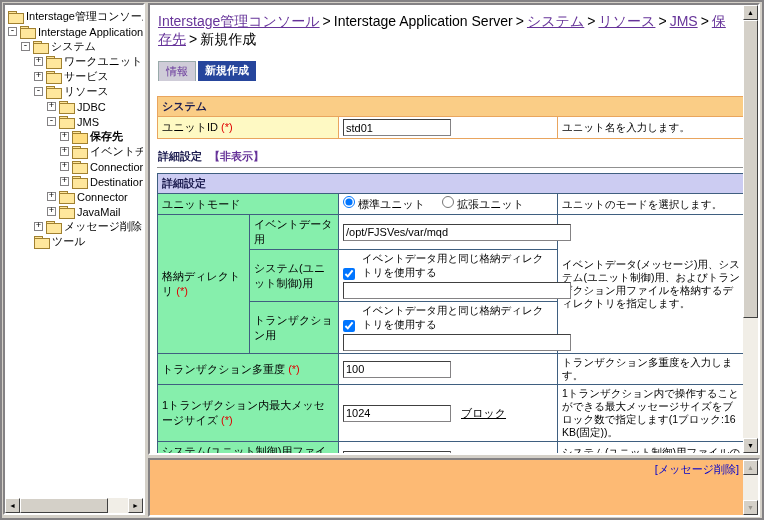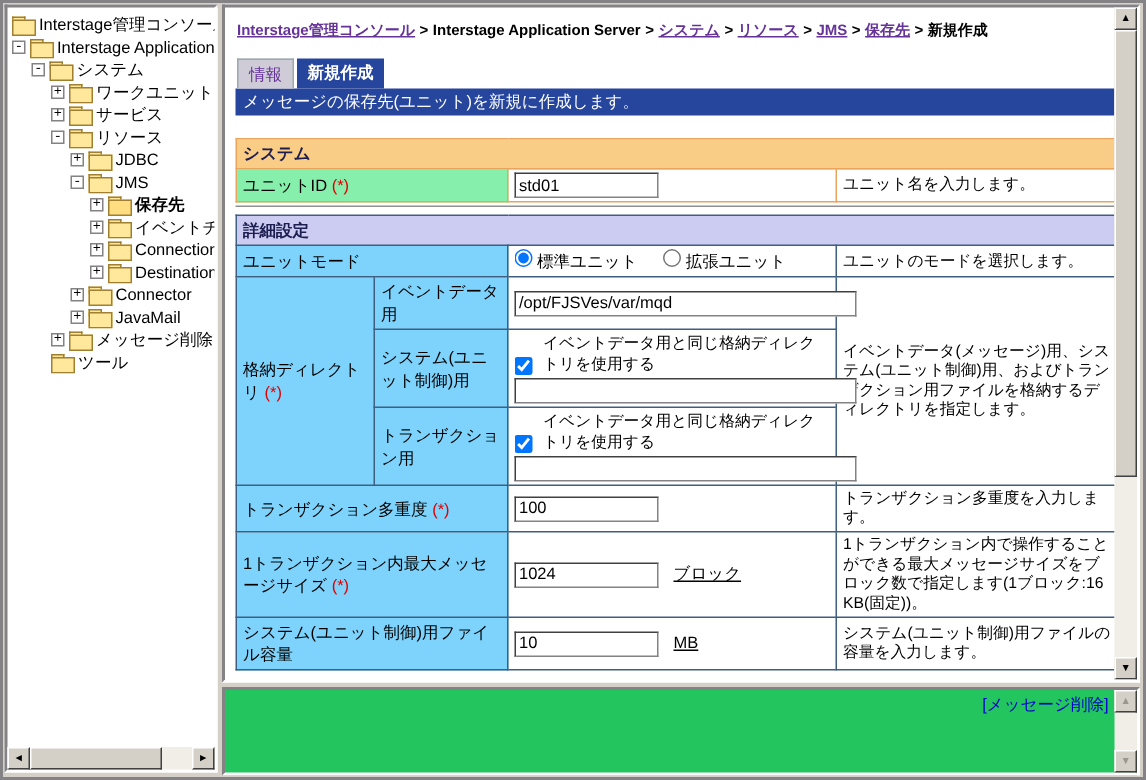--- a/index.html
+++ b/index.html
@@ -41,59 +41,59 @@
   .main-frame { position:absolute; left:146px; top:1px; width:612px; height:452px;
                 background:#fff; border:2px solid; border-color:#848284 #fff #fff #848284;
                 overflow:hidden; }
   .vscroll { position:absolute; top:0; right:0; bottom:0; width:15px; background:#F1EEE7; }
   .vscroll .up { top:0; right:0; }
   .vscroll .down { bottom:0; right:0; }
   .vthumb { position:absolute; top:15px; left:0; width:15px; height:298px; background:#D4D0C8;
             border:1px solid; border-color:#fff #404040 #404040 #fff; }
 
   .main-content { position:absolute; inset:0 15px 0 0; padding:6px 0 0 7px; overflow:hidden; }
-  .breadcrumb { font-size:10px; margin:2px 16px 12px 1px; color:#000;font-weight:bold; }
+  .breadcrumb { font-size:14px; margin:2px 16px 12px 1px; color:#000; }
   .crumb.link { color:#663399; text-decoration:underline; cursor:pointer; }
   .sep { margin:0 3px; color:#000; }
 
   .tab-row { display:flex; margin-left:1px; }
   .tab { font-size:11px; padding:2px 7px 2px 7px; cursor:pointer; }
   .tab.inactive { background:#CFCCD8; color:#663399; border:1px solid #9aA; border-bottom:none; margin-right:2px; }
   .tab.active { background:#26459C; color:#fff; font-weight:bold; }
   .banner { background:#26459C; color:#fff; font-size:11px; padding:1px 5px 2px 5px; width:588px; }
 
   table { border-collapse:collapse; table-layout:fixed; width:588px; font-size:11px; }
   td { padding:2px 4px; vertical-align:middle; word-break:break-all; }
   .t-simple { margin-top:15px; }
   .t-simple td { border:1px solid #E9A55E; }
   .t-simple .hdr { background:#FACD86; font-weight:bold; color:#1d1d50; }
-  .t-simple .lbl { background:#86efac; }
+  .t-simple .lbl { background:#fef9c3; }
   .t-detail td { border:1px solid #3F5F80; }
   .t-detail .hdr { background:#CCCCF2; font-weight:bold; color:#1d1d50; }
-  .t-detail .lbl, .t-detail .sublbl { background:#7dd3fc; }
+  .t-detail .lbl, .t-detail .sublbl { background:#86efac; }
   .dsc { font-size:10.5px; line-height:13px; }
   .req { color:#E00000; }
 
   .toggle-line { margin:10px 0 3px 1px; font-size:11px; }
   .toggle-line .head { font-weight:bold; color:#1d1d50; }
   .toggle-line .tlink { color:#663399; font-weight:bold; cursor:pointer; margin-left:4px; }
   .rule { height:2px; border-top:1px solid #909090; border-bottom:1px solid #fff;
           width:588px; margin:2px 0 4px 0; }
 
   input.txt { height:17px; border:1px solid #848284; border-top-color:#404040; border-left-color:#404040;
               background:#fff; font-size:11px; font-family:inherit; padding:0 2px; }
-  .w105 { width:96px; } .w212 { width:228px; }
+  .w105 { width:108px; } .w212 { width:228px; }
   .unit { margin-left:10px;text-decoration:underline; }
   .chkline { display:flex; align-items:flex-end; gap:4px; font-size:10.5px; margin-bottom:2px; }
   input[type="checkbox"], input[type="radio"] { width:12px; height:12px; margin:0 3px 0 0; }
   .radio-opt { margin-right:14px; }
 
   
   .msg-frame { position:absolute; left:146px; top:456px; width:612px; height:59px;
-               background:#22c55e; border:2px solid; border-color:#848284 #fff #fff #848284; }
+               background:#fdba74; border:2px solid; border-color:#848284 #fff #fff #848284; }
   .msg-body { position:absolute; inset:0 15px 0 0; }
   .msg-link { position:absolute; right:4px; top:2px; font-size:11px; color:#0000CC; cursor:pointer; }
   .vscroll.msg { background:#F1EEE7; }
 </style>
 </head>
 <body>
 
 <div class="window">
 
   <div class="tree-pane">
@@ -188,21 +188,20 @@
     <div class="main-content">
 
       <div class="breadcrumb">
         <span class="crumb link">Interstage管理コンソール</span><span class="sep">&gt;</span><span class="crumb">Interstage Application Server</span><span class="sep">&gt;</span><span class="crumb link">システム</span><span class="sep">&gt;</span><span class="crumb link">リソース</span><span class="sep">&gt;</span><span class="crumb link">JMS</span><span class="sep">&gt;</span><span class="crumb link">保存先</span><span class="sep">&gt;</span><span class="crumb">新規作成</span>
       </div>
 
       <div class="tab-row">
         <span class="tab inactive">情報</span>
         <span class="tab active">新規作成</span>
       </div>
-      <div class="banner">メッセージの保存先(ユニット)を新規に作成します。</div>
 
       <table class="t-simple">
         <colgroup>
             <col style="width:181px">
             <col style="width:219px">
             <col style="width:188px">
           </colgroup>
         <tbody>
             <tr>
               <td class="hdr" colspan="3"><span>システム</span></td>
@@ -213,20 +212,24 @@
             <span class="req">(*)</span>
           </td>
           <td>
             <input class="txt w105" type="text" value="std01" style="">
           </td>
           <td class="dsc"><span>ユニット名を入力します。</span></td>
         </tr>
       </tbody>
         </table>
 
+      <div class="toggle-line">
+        <span class="head">詳細設定</span>
+        <span class="tlink">【非表示】</span>
+      </div>
       <div class="rule"></div>
 
       <table class="t-detail">
         <colgroup>
             <col style="width:92px">
             <col style="width:89px">
             <col style="width:219px">
             <col style="width:188px">
           </colgroup>
         <tbody>

